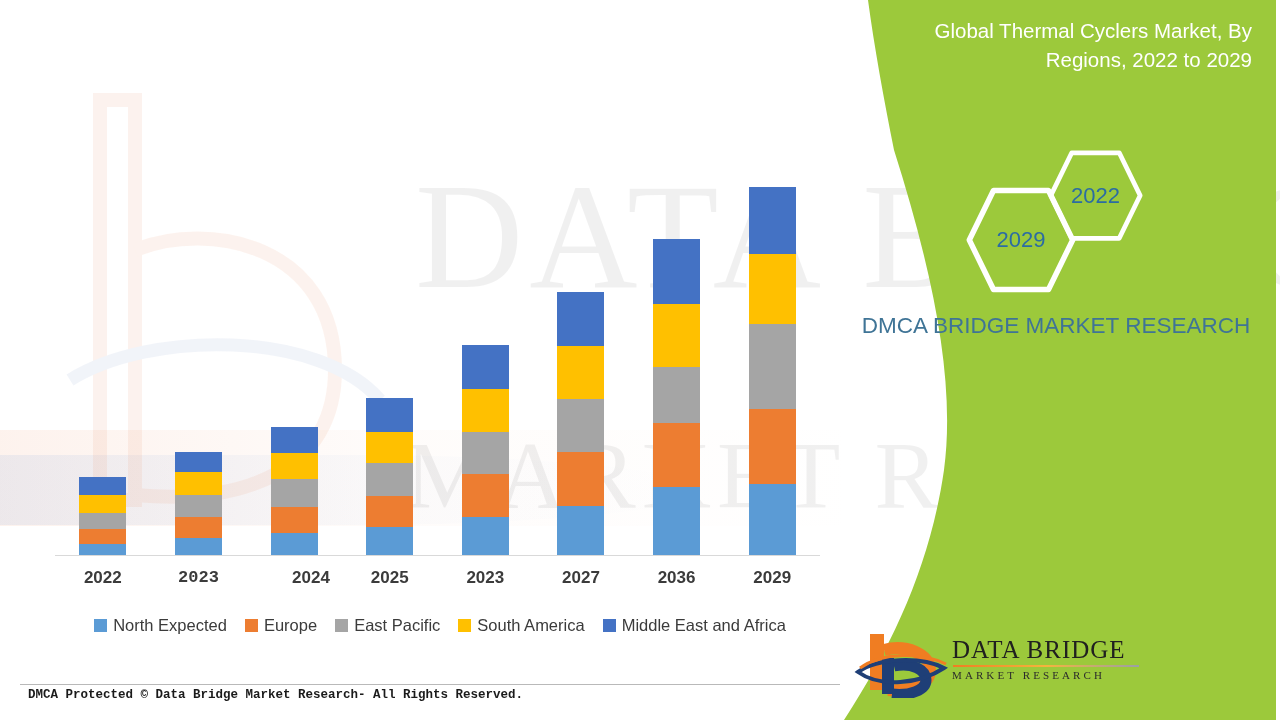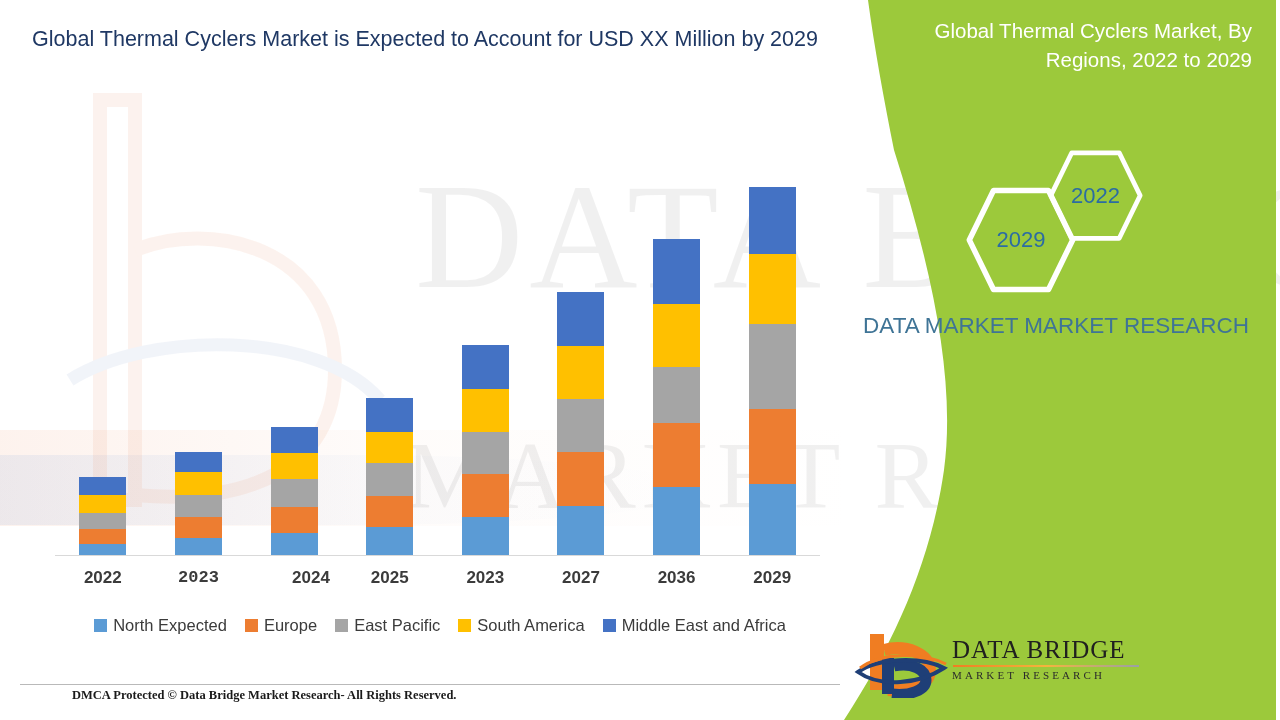--- a/index.html
+++ b/index.html
@@ -108,25 +108,24 @@
   }
 
   
   #footer-rule {
     position: absolute; left: 20px; top: 684px; width: 820px; height: 1px;
     background: #b9b9b9;
   }
   .footer-text {
     position: absolute;
     top: 688px;
-    font-family: Liberation Serif, serif;
+    font-family: Liberation Mono, monospace;
     font-size: 12.5px;
     color: #1a1a1a;
     white-space: nowrap;
-    margin-left: 44px;
   }
   #footer-dmca { left: 28px; font-weight: bold; }
   #footer-source { left: 462px; }
 
   
   #green-panel {
     position: absolute;
     right: 4px; top: 0; width: 440px; height: 720px;
     overflow: hidden;
   }
@@ -202,21 +201,20 @@
     <path d="M40 20 L40 420 L75 420 L75 20 Z" fill="none" stroke="#E98A5E" stroke-width="14"></path>
     <path d="M75 170 C150 140 275 165 275 290 C275 390 185 425 75 415" fill="none" stroke="#E98A5E" stroke-width="14"></path>
     <path d="M10 300 C90 250 260 250 320 320" fill="none" stroke="#7F98C8" stroke-width="13"></path>
   </svg>
   <div class="wm-text" id="wm-data-bridge">DATA BRIDGE</div>
   <div class="wm-text" id="wm-market-research">MARKET RESEARCH</div>
 </div>
 
 <div id="left-panel">
 
-  <div id="chart-title">Global Thermal Cyclers Market is Expected to Account for USD XX Million by 2029</div>
 
   <div id="plot-area">
       <div class="bar-group" style="left: 24.3125px;">
         <div class="seg" style="height: 12px; background: rgb(91, 155, 213);"></div>
         <div class="seg" style="height: 15px; background: rgb(237, 125, 49);"></div>
         <div class="seg" style="height: 16px; background: rgb(165, 165, 165);"></div>
         <div class="seg" style="height: 18px; background: rgb(255, 192, 0);"></div>
         <div class="seg" style="height: 18px; background: rgb(68, 114, 196);"></div>
       </div>
       <div class="bar-group" style="left: 119.938px;">
@@ -321,21 +319,21 @@
     <span class="hex-label">2029</span>
   </div>
 
   <div class="hexagon" id="hex-2022">
     <svg class="hex-svg" viewBox="0 0 100 100">
       <polygon points="25,5 75,5 97,50 75,95 25,95 3,50" fill="none" stroke="#ffffff" stroke-width="5" stroke-linejoin="round"></polygon>
     </svg>
     <span class="hex-label">2022</span>
   </div>
 
-  <div id="brand-name">DATA MARKET MARKET RESEARCH</div>
+  <div id="brand-name">DMCA BRIDGE MARKET RESEARCH</div>
 
   <div id="logo-block">
     <svg id="logo-mark" viewBox="0 0 95 70">
       <path d="M16 6 L16 62 L30 62 L30 6 Z" fill="#F07D22"></path>
       <path d="M30 22 C52 16 76 26 76 42 C76 56 58 64 34 62" fill="none" stroke="#F07D22" stroke-width="12"></path>
       <path d="M28 30 L28 66 L40 66 L40 30 Z" fill="#1F3F77"></path>
       <path d="M40 38 C58 34 72 42 72 52 C72 62 56 68 38 66" fill="none" stroke="#1F3F77" stroke-width="11"></path>
       <path d="M4 44 C24 30 66 28 90 40 C66 56 26 60 4 44 Z" fill="none" stroke="#1F3F77" stroke-width="4"></path>
       <path d="M6 40 C28 24 68 24 92 36" fill="none" stroke="#F07D22" stroke-width="3"></path>
     </svg>

